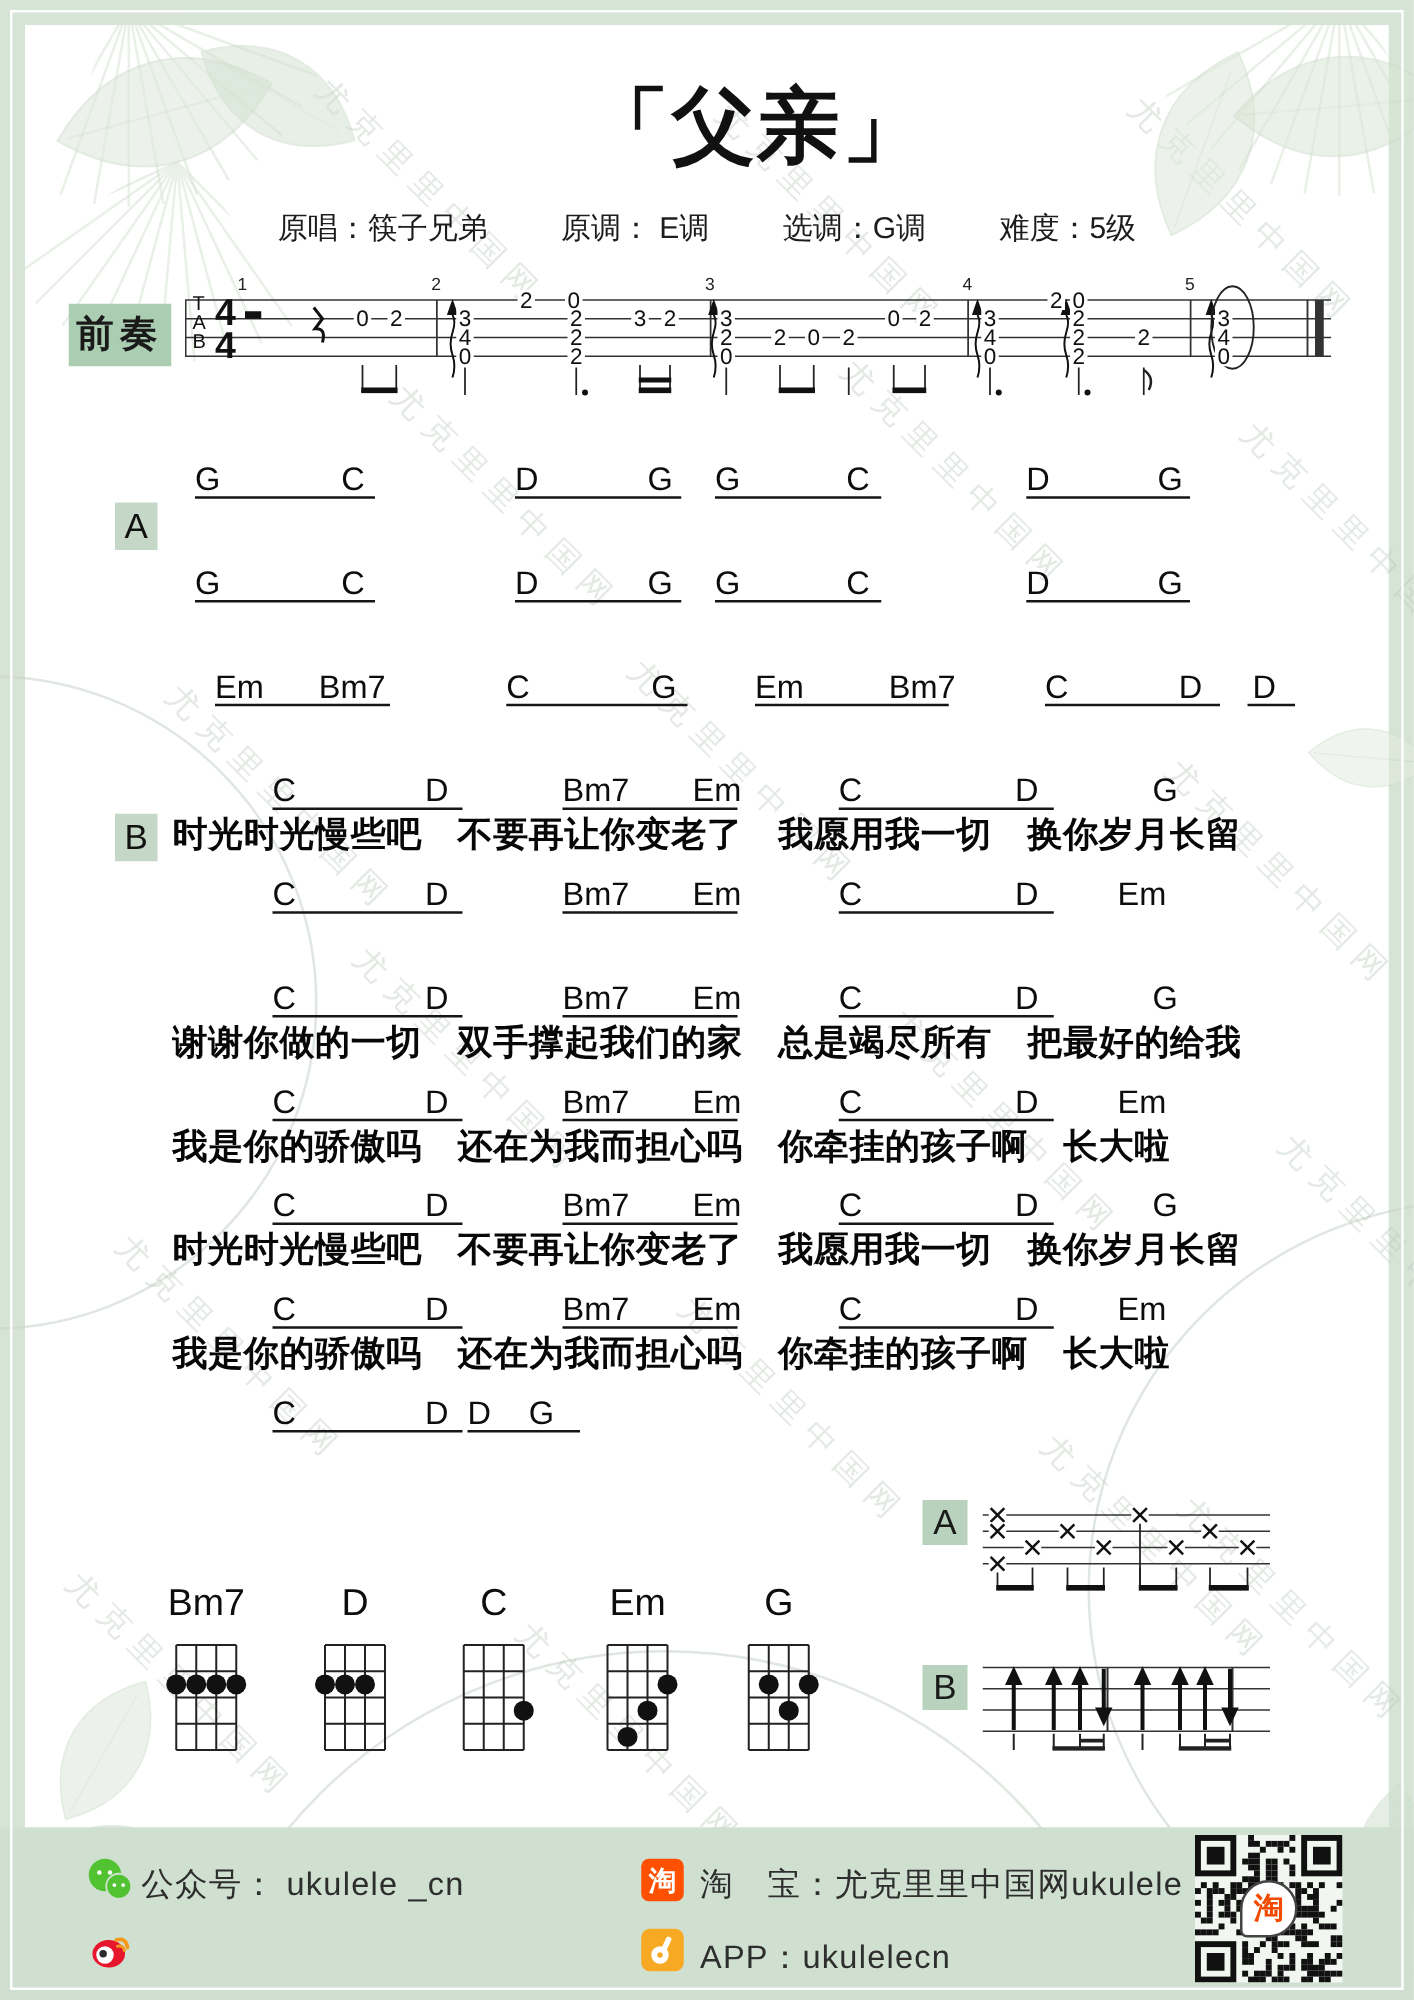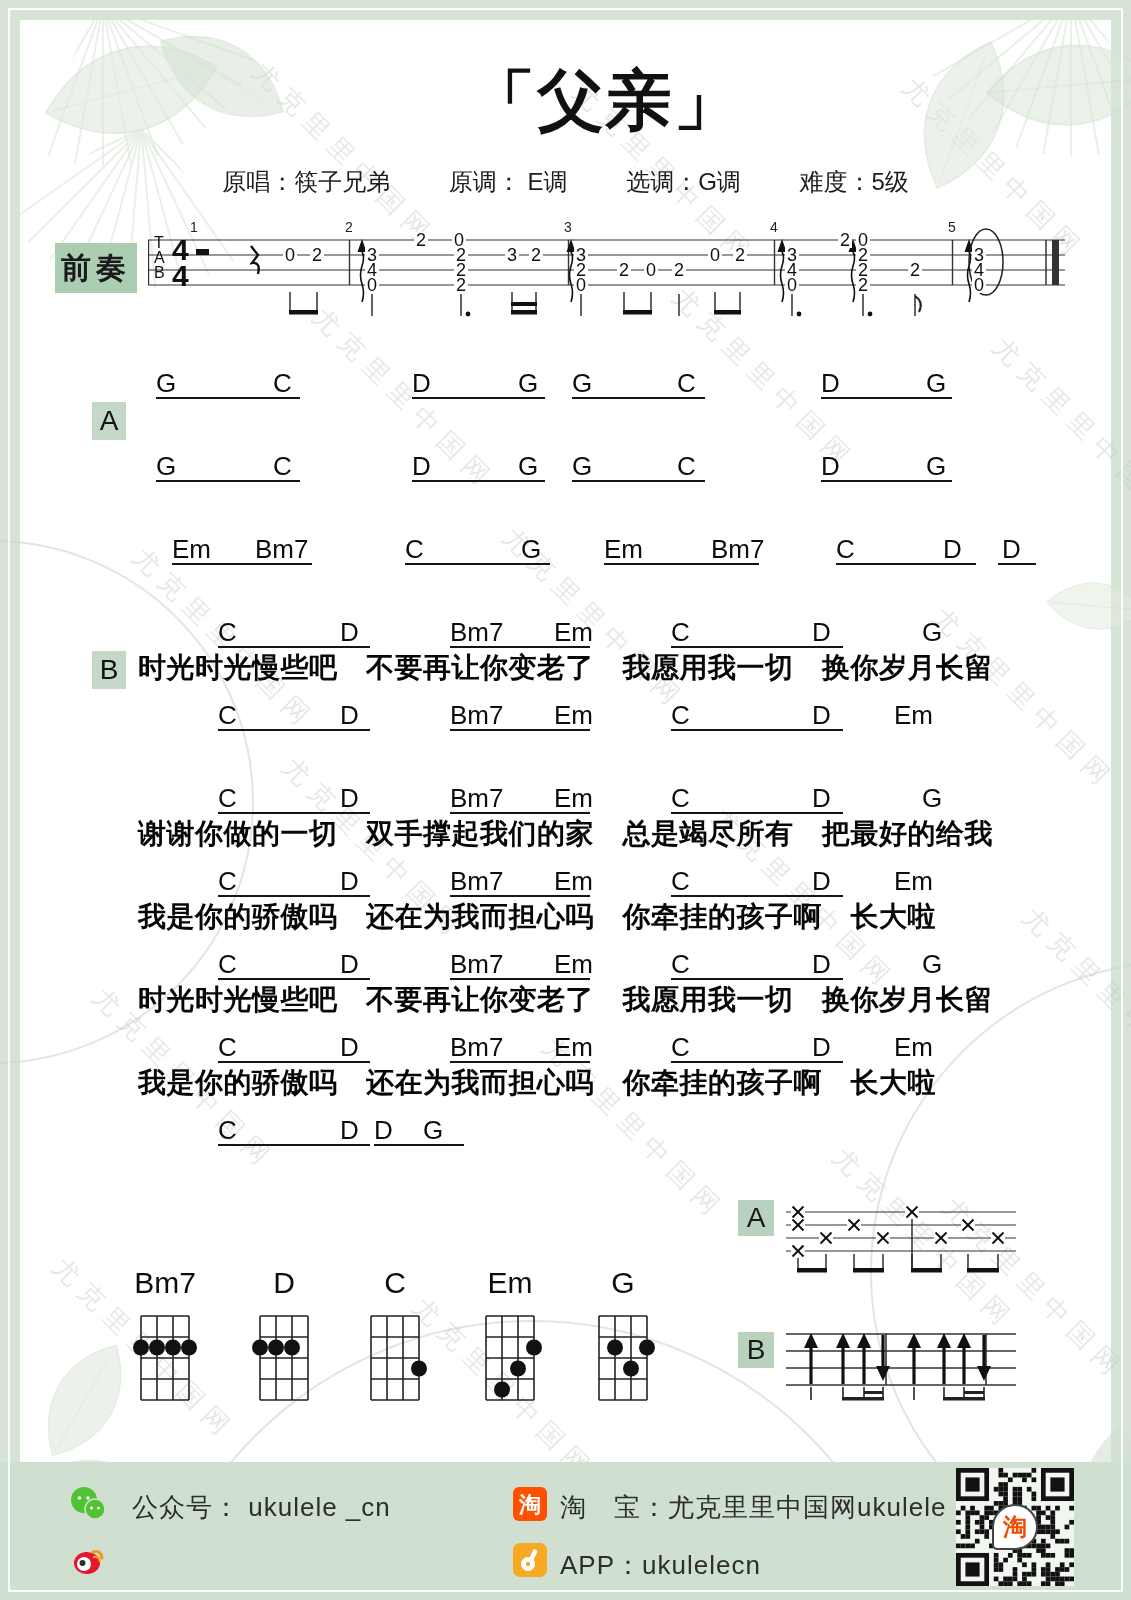--- a/index.html
+++ b/index.html
@@ -615,21 +615,21 @@
   <div class="footerband"></div>
 
   <svg class="ficon" style="left:68px;top:1484px;" viewBox="0 0 40 40">
     <circle cx="16" cy="16" r="13" fill="#51c332"></circle>
     <circle cx="27" cy="25" r="10" fill="#51c332" stroke="#cfe0d0" stroke-width="1.5"></circle>
     <circle cx="11.5" cy="14" r="1.8" fill="#fff"></circle>
       <circle cx="20" cy="14" r="1.8" fill="#fff"></circle>
     <circle cx="23.5" cy="24" r="1.5" fill="#fff"></circle>
       <circle cx="30.5" cy="24" r="1.5" fill="#fff"></circle>
   </svg>
-  <div class="frow" style="left:132px;top:1490px;">公众号： ukulele _cn</div>
+  <div class="frow" style="left:113px;top:1490px;">公众号： ukulele _cn</div>
 
   <svg class="ficon" style="left:66px;top:1540px;" viewBox="0 0 40 40">
     <path d="M8 24 a13 11 0 1 0 26 -2 a13 11 0 0 0 -26 2 z" fill="#e6162d"></path>
     <circle cx="18" cy="24" r="7" fill="#fff"></circle>
       <circle cx="16.5" cy="23" r="3" fill="#2b2b2b"></circle>
     <path d="M27 12 q8 -2 9 6" fill="none" stroke="#f39a1e" stroke-width="3" stroke-linecap="round"></path>
     <path d="M28 17 q5 -1 5.5 3.5" fill="none" stroke="#f39a1e" stroke-width="2.4" stroke-linecap="round"></path>
   </svg>
 
   <svg class="ficon" style="left:512px;top:1486px;width:36px;height:36px;" viewBox="0 0 36 36">

